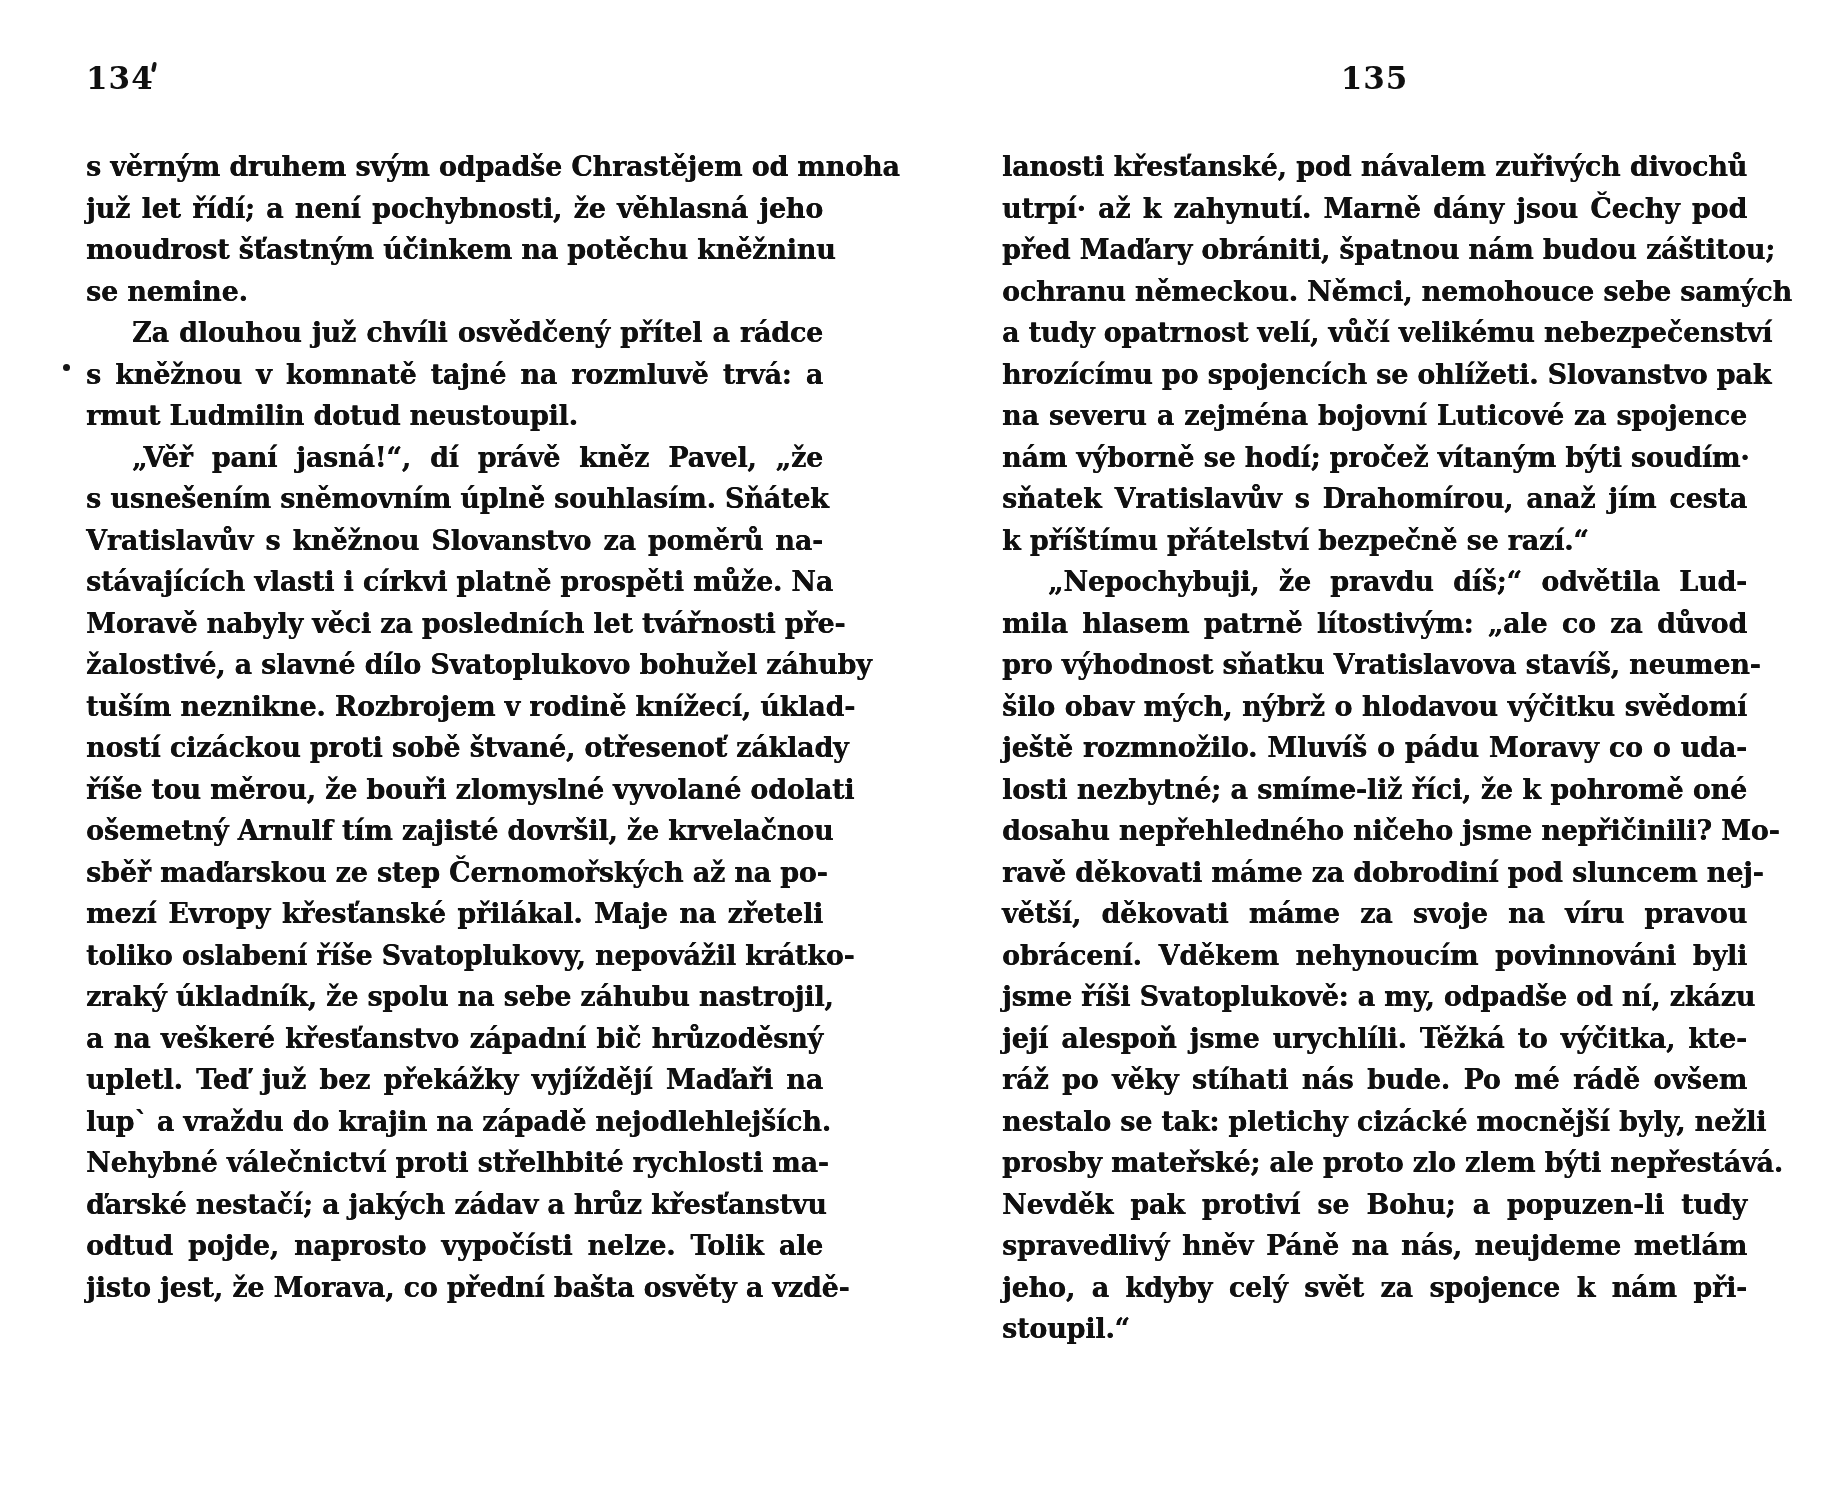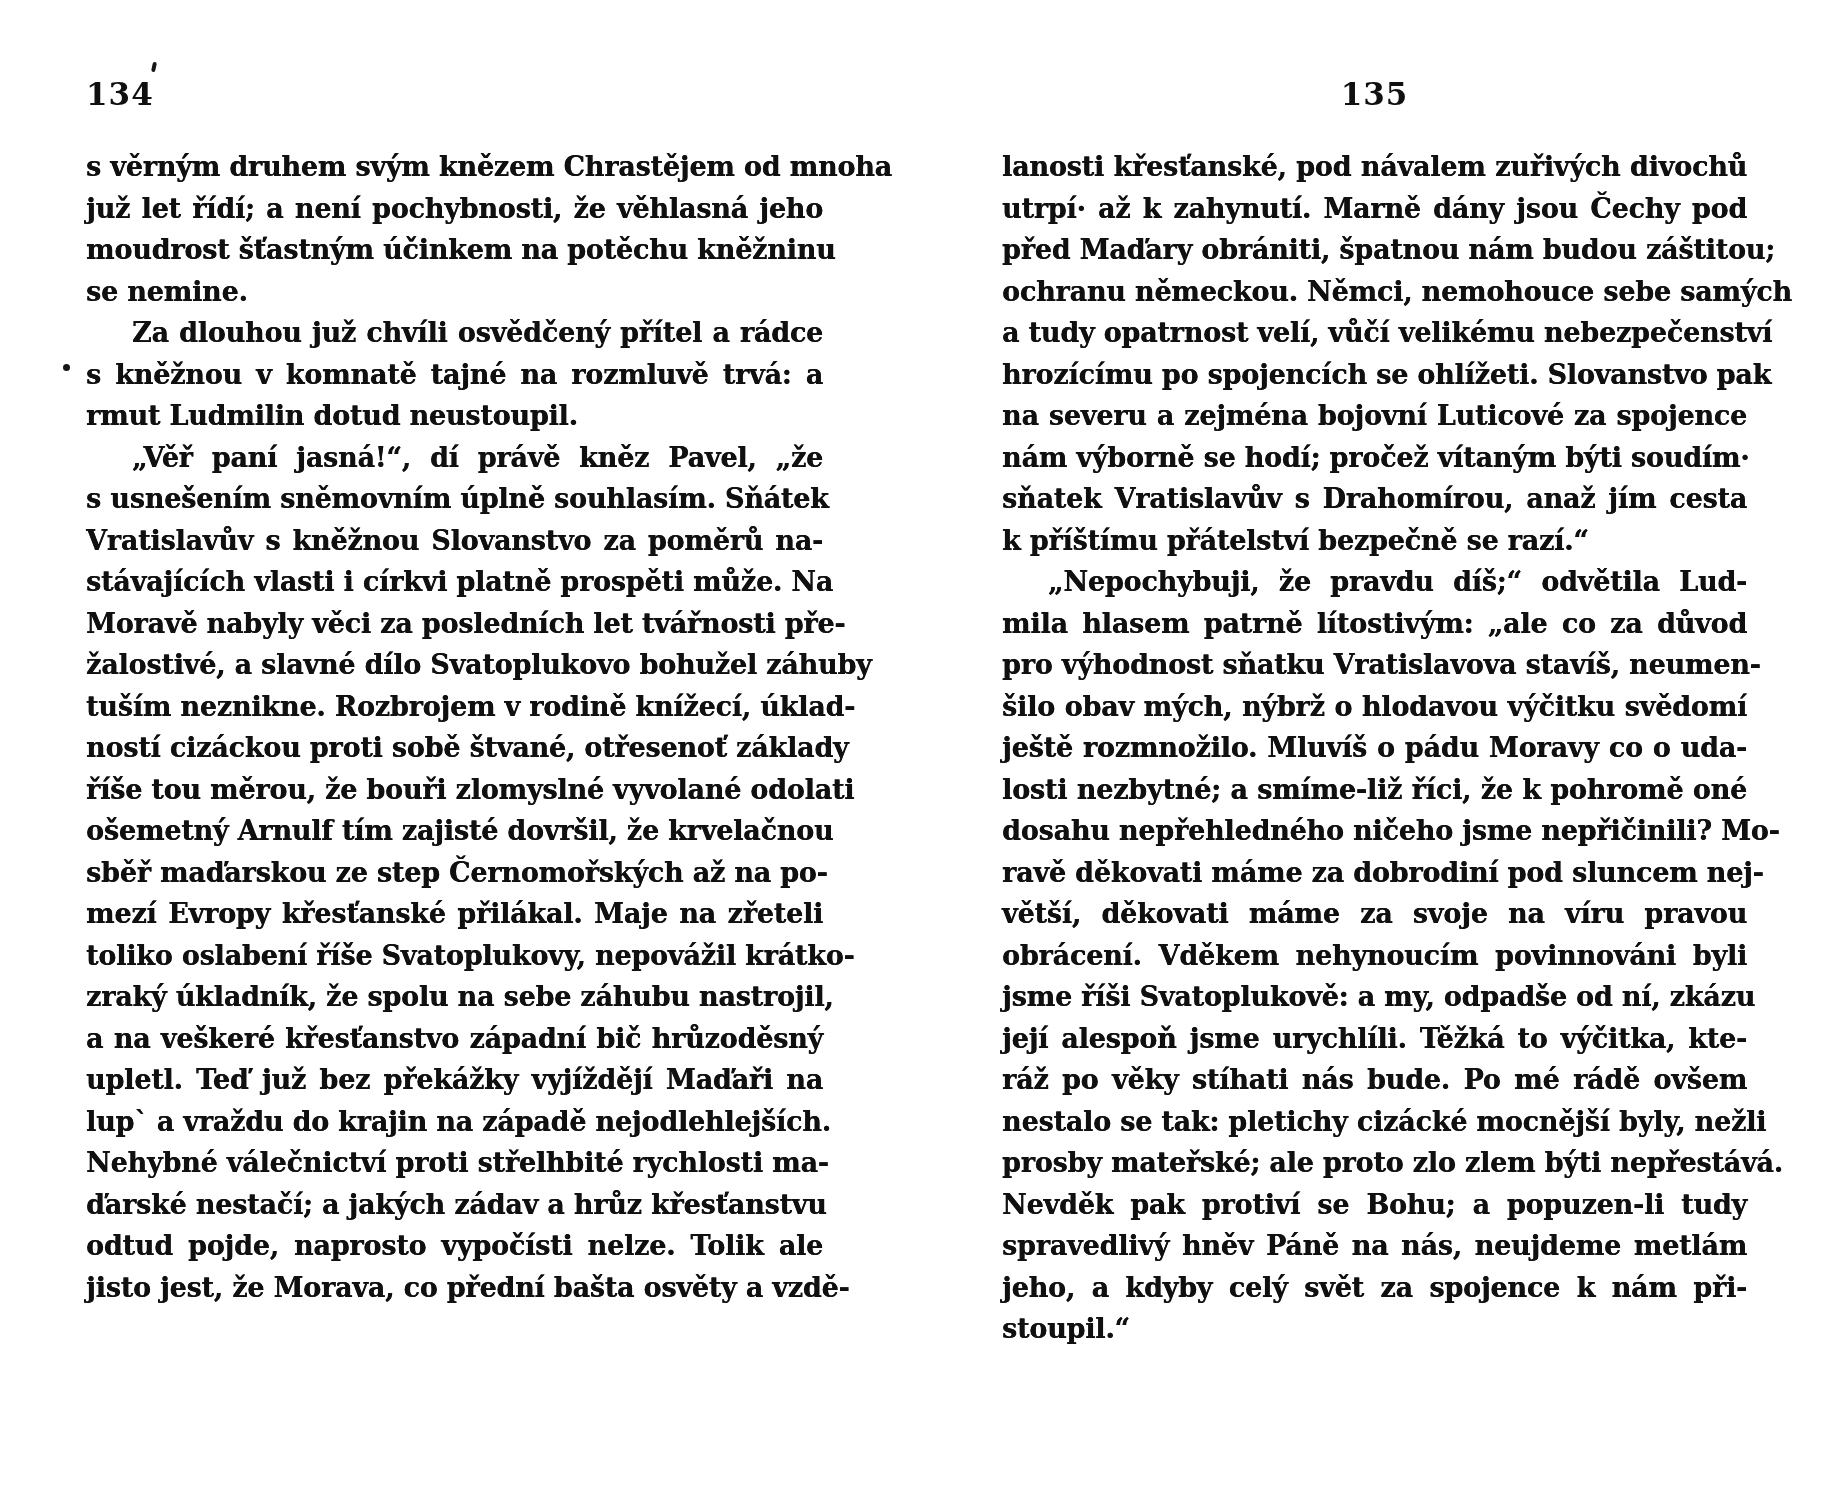--- a/index.html
+++ b/index.html
@@ -11,21 +11,21 @@
     position: relative;
     width: 1824px;
     height: 1500px;
     background: #ffffff;
     overflow: hidden;
     font-family: "DejaVu Serif", "Liberation Serif", serif;
     color: #101010;
   }
   .page-number {
     position: absolute;
-    top: 76px;
+    top: 60px;
     font-size: 31px;
     font-weight: bold;
     letter-spacing: 1px;
   }
   #page-num-left { left: 86px; }
   #page-num-right {
     left: 1002px;
     width: 745px;
     text-align: center;
   }
@@ -62,21 +62,21 @@
 </style>
 </head>
 <body>
 
 <div id="scan">
   <div class="page-number" id="page-num-left">134</div>
 
   <div class="page-number" id="page-num-right">135</div>
 
   <div class="text-col" id="left-col">
-      <div class="line">s věrným druhem svým knězem Chrastějem od mnoha</div>
+      <div class="line">s věrným druhem svým odpadše Chrastějem od mnoha</div>
       <div class="line">juž let řídí; a není pochybnosti, že věhlasná jeho</div>
       <div class="line">moudrost šťastným účinkem na potěchu kněžninu</div>
       <div class="line end">se nemine.</div>
       <div class="line indent">Za dlouhou juž chvíli osvědčený přítel a rádce</div>
       <div class="line">s kněžnou v komnatě tajné na rozmluvě trvá: a</div>
       <div class="line end">rmut Ludmilin dotud neustoupil.</div>
       <div class="line indent">„Věř paní jasná!“, dí právě kněz Pavel, „že</div>
       <div class="line">s usnešením sněmovním úplně souhlasím.  Sňátek</div>
       <div class="line">Vratislavův s kněžnou Slovanstvo za poměrů na-</div>
       <div class="line">stávajících vlasti i církvi platně prospěti může. Na</div>

